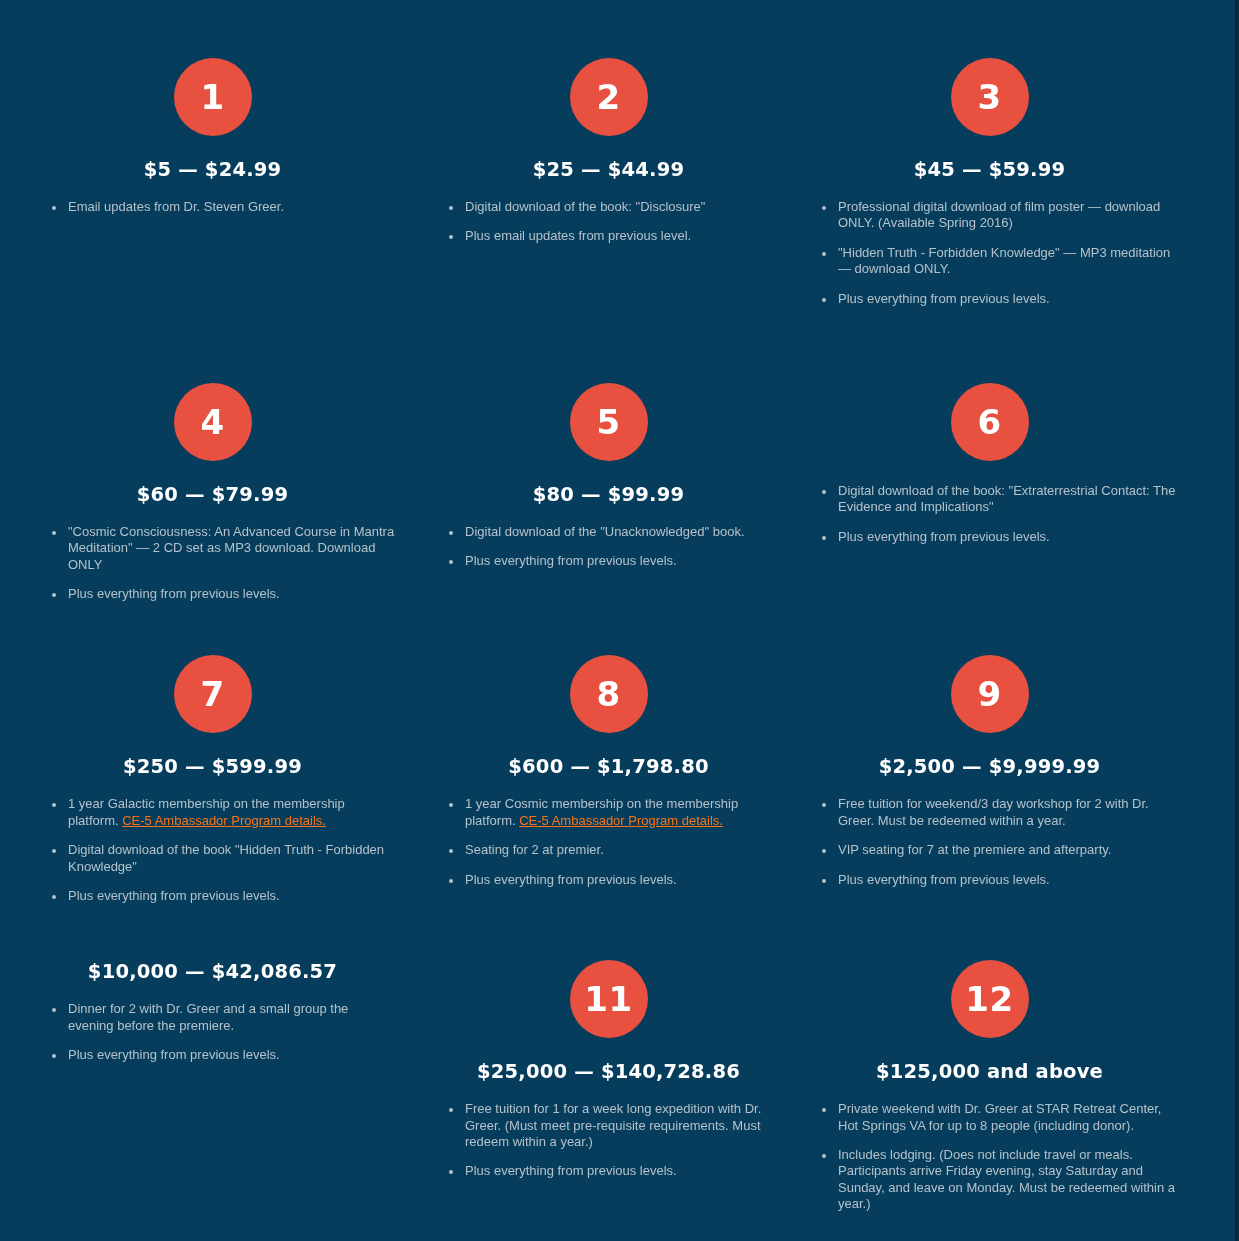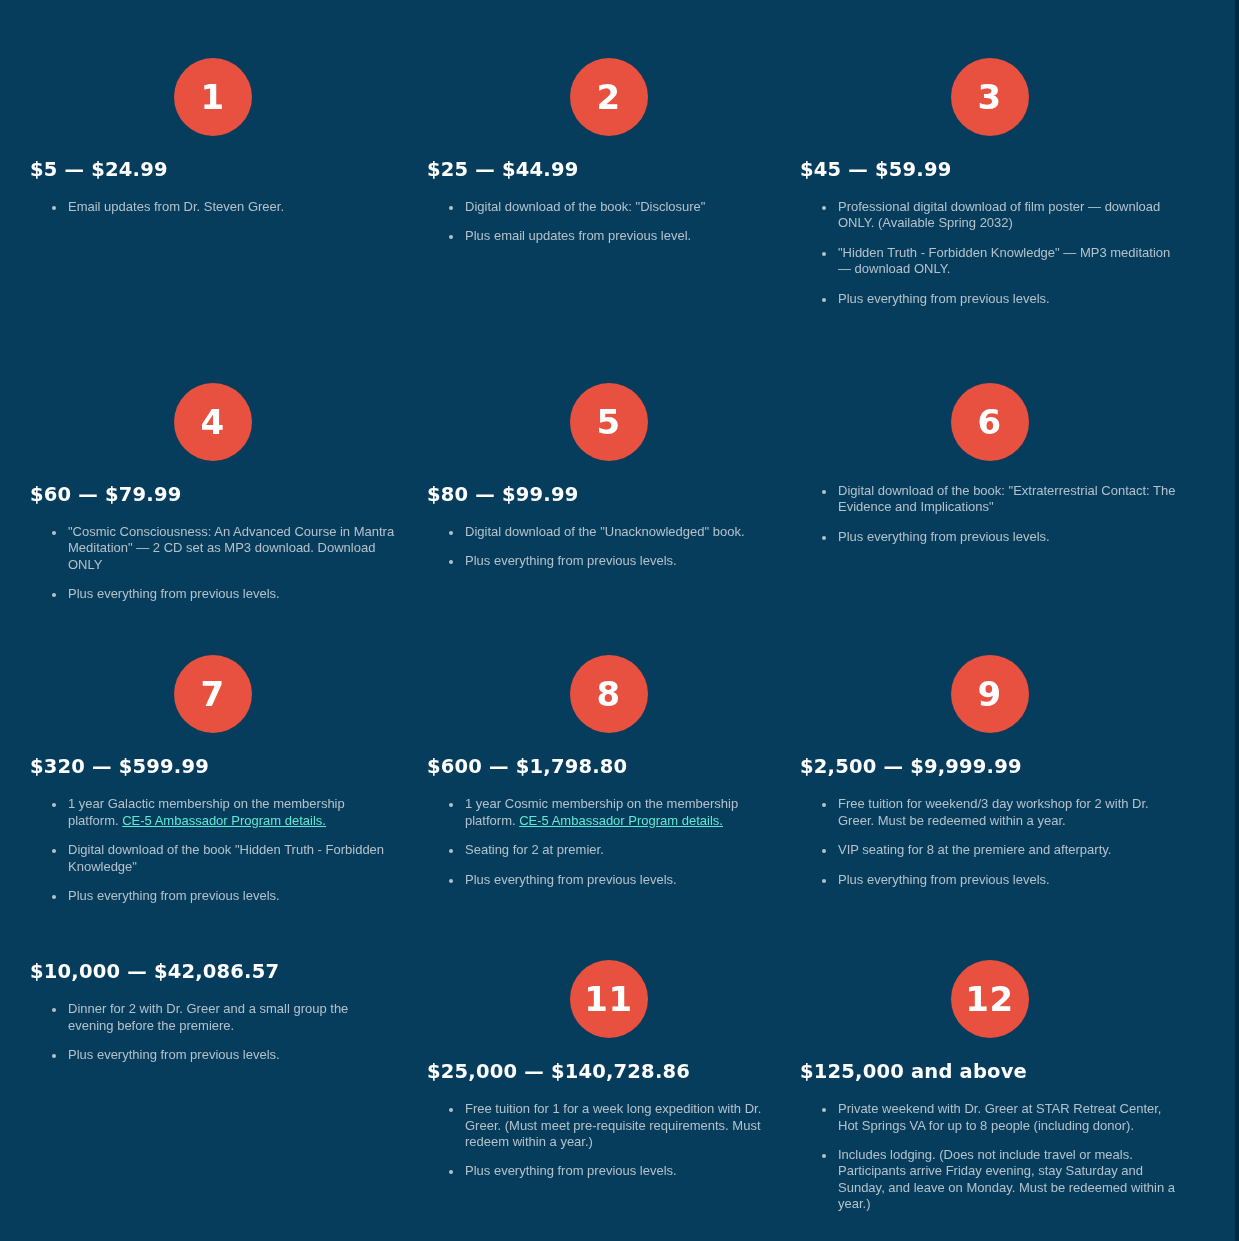--- a/index.html
+++ b/index.html
@@ -64,21 +64,21 @@
     border-radius: 50%;
     background: #e8503f;
     color: #ffffff;
     font-size: 34px;
     font-weight: bold;
     letter-spacing: 0.5px;
     line-height: 1;
     font-family: "DejaVu Sans", sans-serif;
   }
   .price {
-    text-align: left;
+    text-align: center;
     color: #ffffff;
     font-size: 19.5px;
     font-weight: bold;
     letter-spacing: 0.2px;
     margin: 0 0 18px 0;
     font-family: "DejaVu Sans", sans-serif;
   }
   ul.perks {
     list-style: none;
     margin: 0;
@@ -98,21 +98,21 @@
     position: absolute;
     left: 0;
     top: 7px;
     width: 4px;
     height: 4px;
     border-radius: 50%;
     background: #b4c2cb;
   }
   ul.perks li a,
   ul.perks li .link {
-    color: #5eead4;
+    color: #f97316;
     text-decoration: underline;
     cursor: pointer;
   }
 </style>
 </head>
 <body>
 
 <div class="page">
   <div class="edge-right"></div>
   <div class="tier-grid" id="tier-grid">
@@ -128,21 +128,21 @@
         <div class="price">$25 — $44.99</div>
         <ul class="perks">
           <li><span>Digital download of the book: "Disclosure"</span></li>
           <li><span>Plus email updates from previous level.</span></li>
         </ul>
       </div>
       <div class="tier col-3 row-1">
         <div class="badge-wrap"><div class="badge">3</div></div>
         <div class="price">$45 — $59.99</div>
         <ul class="perks">
-          <li><span>Professional digital download of film poster  — download ONLY. (Available Spring 2032)</span></li>
+          <li><span>Professional digital download of film poster  — download ONLY. (Available Spring 2016)</span></li>
           <li><span>"Hidden Truth - Forbidden Knowledge" — MP3 meditation — download ONLY.</span></li>
           <li><span>Plus everything from previous levels.</span></li>
         </ul>
       </div>
       <div class="tier col-1 row-2">
         <div class="badge-wrap"><div class="badge">4</div></div>
         <div class="price">$60 — $79.99</div>
         <ul class="perks">
           <li><span>"Cosmic Consciousness: An Advanced Course in Mantra Meditation" — 2 CD set as MP3 download. Download ONLY</span></li>
           <li><span>Plus everything from previous levels.</span></li>
@@ -158,42 +158,42 @@
       </div>
       <div class="tier col-3 row-2">
         <div class="badge-wrap"><div class="badge">6</div></div>
         <ul class="perks">
           <li><span>Digital download of the book: "Extraterrestrial Contact: The Evidence and Implications"</span></li>
           <li><span>Plus everything from previous levels.</span></li>
         </ul>
       </div>
       <div class="tier col-1 row-3">
         <div class="badge-wrap"><div class="badge">7</div></div>
-        <div class="price">$320 — $599.99</div>
+        <div class="price">$250 — $599.99</div>
         <ul class="perks">
           <li><span>1 year Galactic membership on the membership platform. </span><span class="link">CE-5 Ambassador Program details.</span></li>
           <li><span>Digital download of the book "Hidden Truth - Forbidden Knowledge"</span></li>
           <li><span>Plus everything from previous levels.</span></li>
         </ul>
       </div>
       <div class="tier col-2 row-3">
         <div class="badge-wrap"><div class="badge">8</div></div>
         <div class="price">$600 — $1,798.80</div>
         <ul class="perks">
           <li><span>1 year Cosmic membership on the membership platform. </span><span class="link">CE-5 Ambassador Program details.</span></li>
           <li><span>Seating for 2 at premier.</span></li>
           <li><span>Plus everything from previous levels.</span></li>
         </ul>
       </div>
       <div class="tier col-3 row-3">
         <div class="badge-wrap"><div class="badge">9</div></div>
         <div class="price">$2,500 — $9,999.99</div>
         <ul class="perks">
           <li><span>Free tuition for weekend/3 day workshop for 2 with Dr. Greer. Must be redeemed within a year.</span></li>
-          <li><span>VIP seating for 8 at the premiere and afterparty.</span></li>
+          <li><span>VIP seating for 7 at the premiere and afterparty.</span></li>
           <li><span>Plus everything from previous levels.</span></li>
         </ul>
       </div>
       <div class="tier col-1 row-4">
         <div class="price">$10,000 — $42,086.57</div>
         <ul class="perks">
           <li><span>Dinner for 2 with Dr. Greer and a small group the evening before the premiere.</span></li>
           <li><span>Plus everything from previous levels.</span></li>
         </ul>
       </div>

